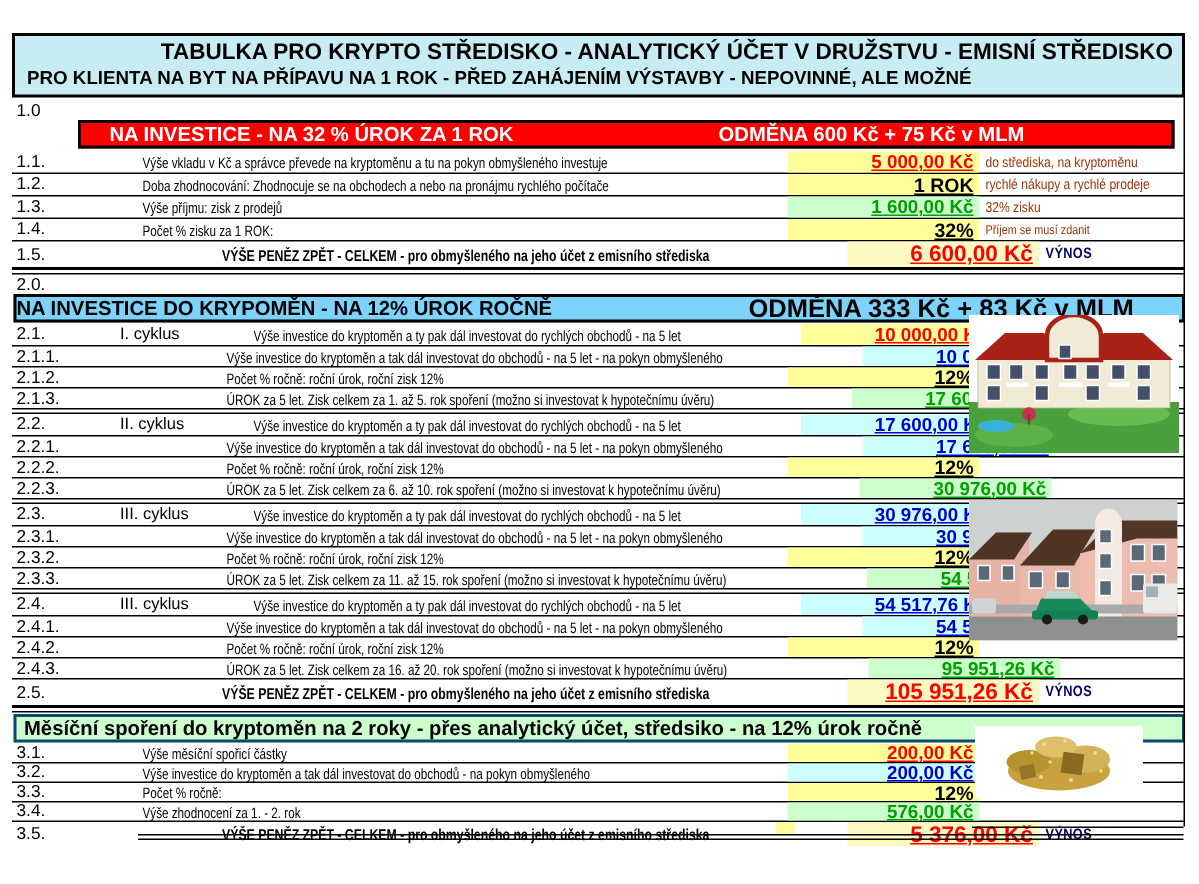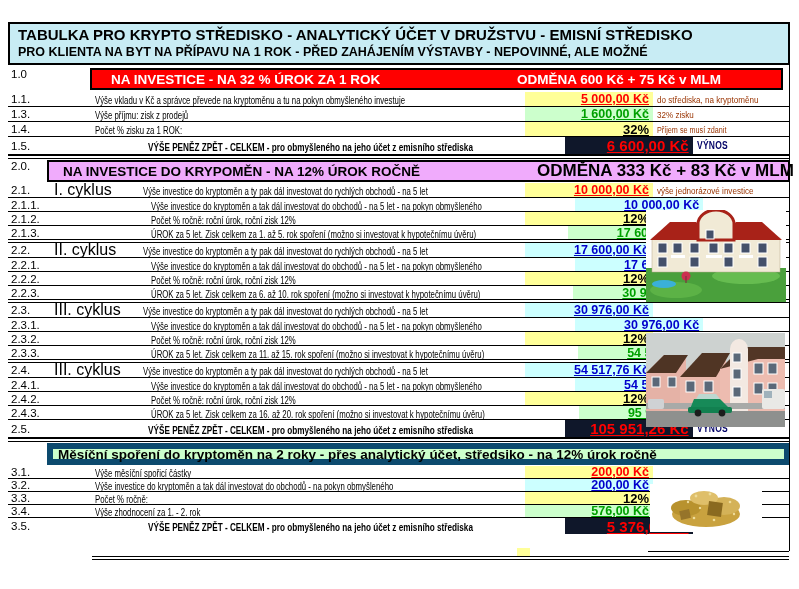--- a/index.html
+++ b/index.html
@@ -2,56 +2,56 @@
 <html><head>
 <meta charset="utf-8">
 <style>
   html,body{margin:0;padding:0;background:#fff;}
   *{box-sizing:border-box;}
   .sheet{position:relative;width:799px;height:589px;background:#fff;overflow:hidden;
          font-family:"Liberation Sans","DejaVu Sans",sans-serif;color:#000;}
   .inner{position:absolute;left:8px;top:22px;width:782px;}
   
   .titlebox{border:2px solid #000;background:#c8ecf4;padding:2px 6px 3px 8px;}
-  .t1{font-size:15px;font-weight:bold;line-height:18px;white-space:nowrap;}
+  .t1{font-size:15px;font-weight:bold;line-height:18px;white-space:nowrap;text-align:right;}
   .t2{font-size:12.5px;font-weight:bold;line-height:16px;white-space:nowrap;}
   
   .row{position:relative;display:flex;align-items:center;border-bottom:1px solid #000;}
   .num{width:38px;flex:none;font-size:11.5px;padding-left:3px;}
-  .cycle{width:97px;flex:none;font-size:16px;padding-left:8px;white-space:nowrap;}
+  .cycle{width:97px;flex:none;font-size:11px;padding-left:8px;white-space:nowrap;margin-left:26px;}
   .desc{flex:1;overflow:visible;white-space:nowrap;}
   .desc .sc{display:inline-block;white-space:nowrap;transform:scaleX(.78);transform-origin:0 50%;font-size:10px;}
   .desc.bold .sc{font-weight:bold;font-size:10.5px;}
   .pa{padding-left:49px;} .pb{padding-left:105px;} .pt{padding-left:102px;} .pc{padding-left:0;}
   .val{width:128px;flex:none;align-self:stretch;display:flex;align-items:center;justify-content:flex-end;
        font-weight:bold;font-size:12.5px;padding:0 4px;white-space:nowrap;text-decoration:underline;}
   .v-ry{background:#ffff99;color:#ff0000;}
   .v-ky{background:#ffff99;color:#000;font-size:13px;}
   .v-gg{background:#ccffcc;color:#00a000;}
   .v-bc{background:#ccffff;color:#0000cc;}
-  .v-tot{background:#0f172a;color:#ff0000;font-size:15px;}
+  .v-tot{background:#fef9c3;color:#ff0000;font-size:15px;}
   .note{width:137px;flex:none;font-size:9.5px;color:#993300;padding-left:4px;white-space:nowrap;}
   .note .sc{display:inline-block;white-space:nowrap;transform:scaleX(.85);transform-origin:0 50%;}
   .n-small .sc{font-size:8.5px;}
   .n-vynos{color:#000066;font-weight:bold;font-size:10px;letter-spacing:.3px;}
   
   .hz-s1{height:15px;} .hz-c{height:15px;} .hz-r3{height:14px;} .hz-s3{height:13px;}
   .hz-t{height:19px;border-bottom-width:2px;} .hz-te{height:16px;border-bottom:none;}
   .gap{height:3px;border-bottom:1px solid #000;}
   
-  .hrow{display:flex;align-items:stretch;border-bottom:none;}
+  .hrow{display:flex;align-items:stretch;border-bottom:none;flex-direction:column;}
   .h1row{margin:3px 0 2px 0;}
   .h1box{flex:1;margin-left:44px;margin-right:7px;background:#ff0000;border:2px solid #000;color:#fff;
          font-weight:bold;font-size:13.5px;height:22px;display:flex;align-items:center;position:relative;padding-left:19px;white-space:nowrap;}
   .h1box .odmena{position:absolute;left:425px;top:0;height:100%;display:flex;align-items:center;}
   .h2row{margin:1px 0 1px 0;}
-  .h2box{flex:1;margin-left:1px;background:#f0abfc;border:2px solid #000;color:#000;
-         font-weight:bold;font-size:13.5px;height:22px;display:flex;align-items:center;position:relative;padding-left:14px;white-space:nowrap;}
+  .h2box{flex:1;margin-left:1px;background:#7dd3fc;border:2px solid #000;color:#000;
+         font-weight:bold;font-size:13.5px;height:22px;display:flex;align-items:center;position:relative;padding-left:0;white-space:nowrap;}
   .h2box .odmena{position:absolute;left:488px;top:0;height:100%;display:flex;align-items:center;font-size:17px;}
-  .h3box{flex:1;margin-left:1px;background:#ccffcc;border:6px solid #0c4a6e;color:#000;
+  .h3box{flex:1;margin-left:1px;background:#ccffcc;border:2px solid #0c4a6e;color:#000;
          font-weight:bold;font-size:13.5px;height:22px;display:flex;align-items:center;padding-left:5px;white-space:nowrap;}
   
   .right-border{position:absolute;left:789px;top:22px;height:529px;width:0;border-left:1px solid #000;z-index:6;}
   .yellow-tail{position:absolute;left:517px;top:548px;width:13px;height:9px;background:#ffff99;z-index:1;}
   .note-underline{position:absolute;left:648px;top:551px;width:141px;border-top:1px solid #000;z-index:2;}
   .endlines{position:absolute;left:92px;top:556px;width:697px;height:4px;border-top:1px solid #000;border-bottom:1px solid #000;z-index:2;}
   .img{position:absolute;z-index:5;}
   .img svg{display:block;}
   .img-render{left:646px;top:210px;width:140px;height:92px;}
   .img-photo{left:646px;top:333px;width:139px;height:94px;}
@@ -74,20 +74,28 @@
             <span class="odmena">ODMĚNA 600 Kč + 75 Kč v MLM</span>
           </div>
         </div>
         <div class="row hz-s1">
           <div class="num">1.1.</div>
           <div class="desc pa"><span class="sc">Výše vkladu v Kč a správce převede na kryptoměnu a tu na pokyn obmyšleného investuje</span></div>
           <div class="val v-ry">
             <span>5 000,00 Kč</span>
           </div>
           <div class="note "><span class="sc">do střediska, na kryptoměnu</span></div>
+        </div>
+        <div class="row hz-s1">
+          <div class="num">1.2.</div>
+          <div class="desc pa"><span class="sc">Doba zhodnocování: Zhodnocuje se na obchodech a nebo na pronájmu rychlého počítače</span></div>
+          <div class="val v-ky">
+            <span>1 ROK</span>
+          </div>
+          <div class="note "><span class="sc">rychlé nákupy a rychlé prodeje</span></div>
         </div>
         <div class="row hz-s1">
           <div class="num">1.3.</div>
           <div class="desc pa"><span class="sc">Výše příjmu: zisk z prodejů</span></div>
           <div class="val v-gg">
             <span>1 600,00 Kč</span>
           </div>
           <div class="note "><span class="sc">32% zisku</span></div>
         </div>
         <div class="row hz-s1">

